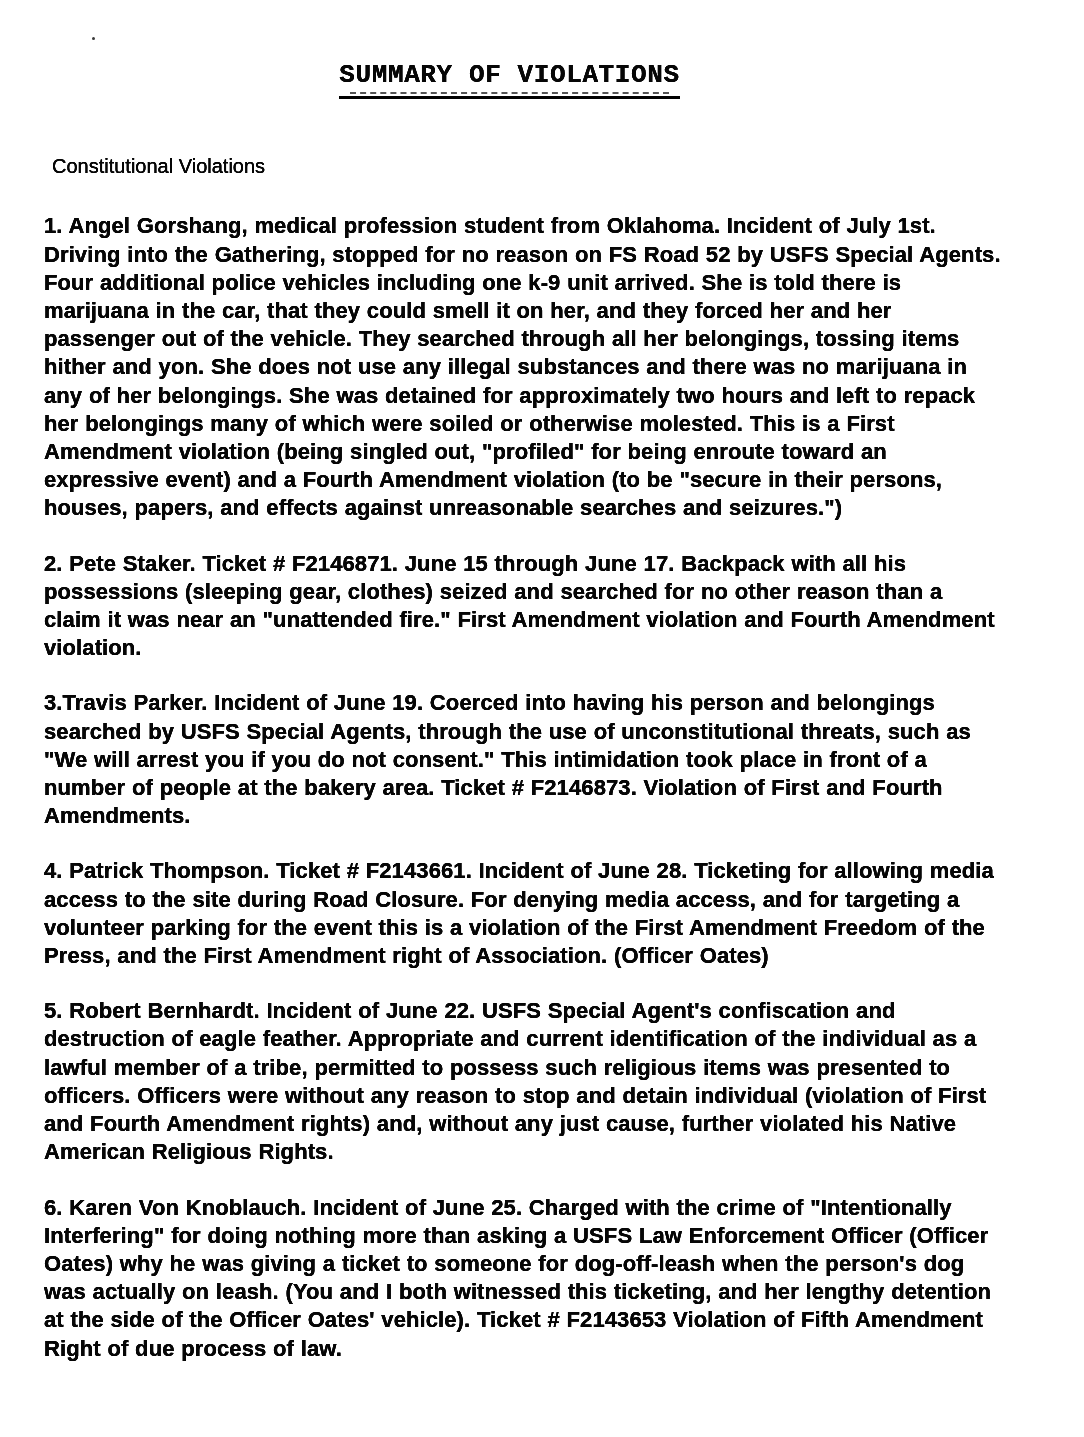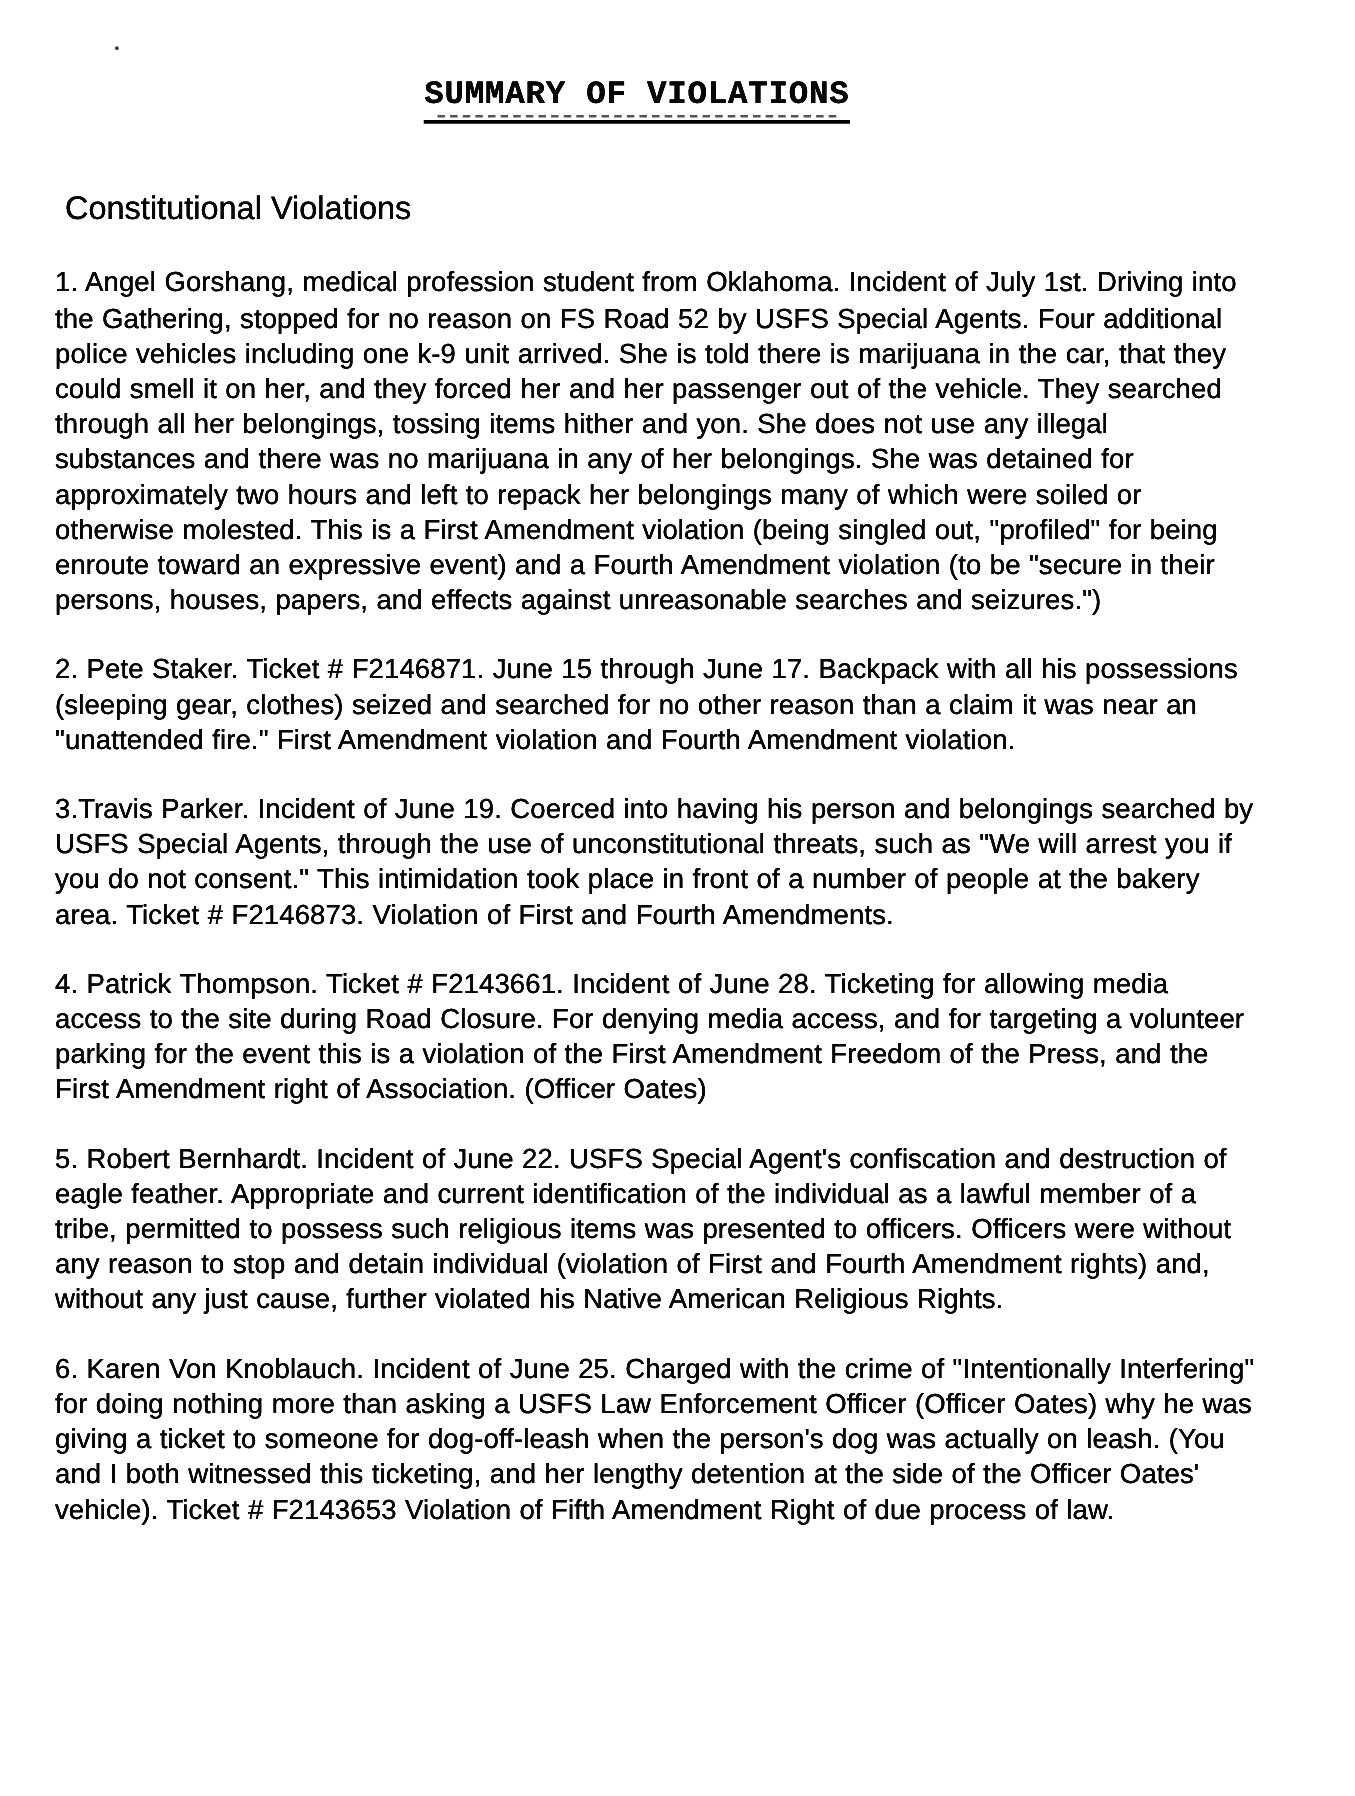--- a/index.html
+++ b/index.html
@@ -43,27 +43,28 @@
   
   .doc-title::after {
     content: "";
     display: block;
     margin: 2px auto 0 auto;
     width: 94%;
     border-top: 2px dashed #1c1c1c;
     opacity: 0.75;
   }
   .section-heading {
-    font-size: 26px;
+    font-size: 20px;
     font-weight: normal;
     margin: 36px 0 0 8px;
     line-height: 28px;
   }
   .body-copy {
     margin-top: 32px;
+    font-weight: bold;
   }
   .violation-paragraph {
     font-size: 22px;
     line-height: 28.2px;
     margin: 0 0 27px 0;
     letter-spacing: 0.1px;
     word-spacing: 0.5px;
   }
   
   .scan-speck {

